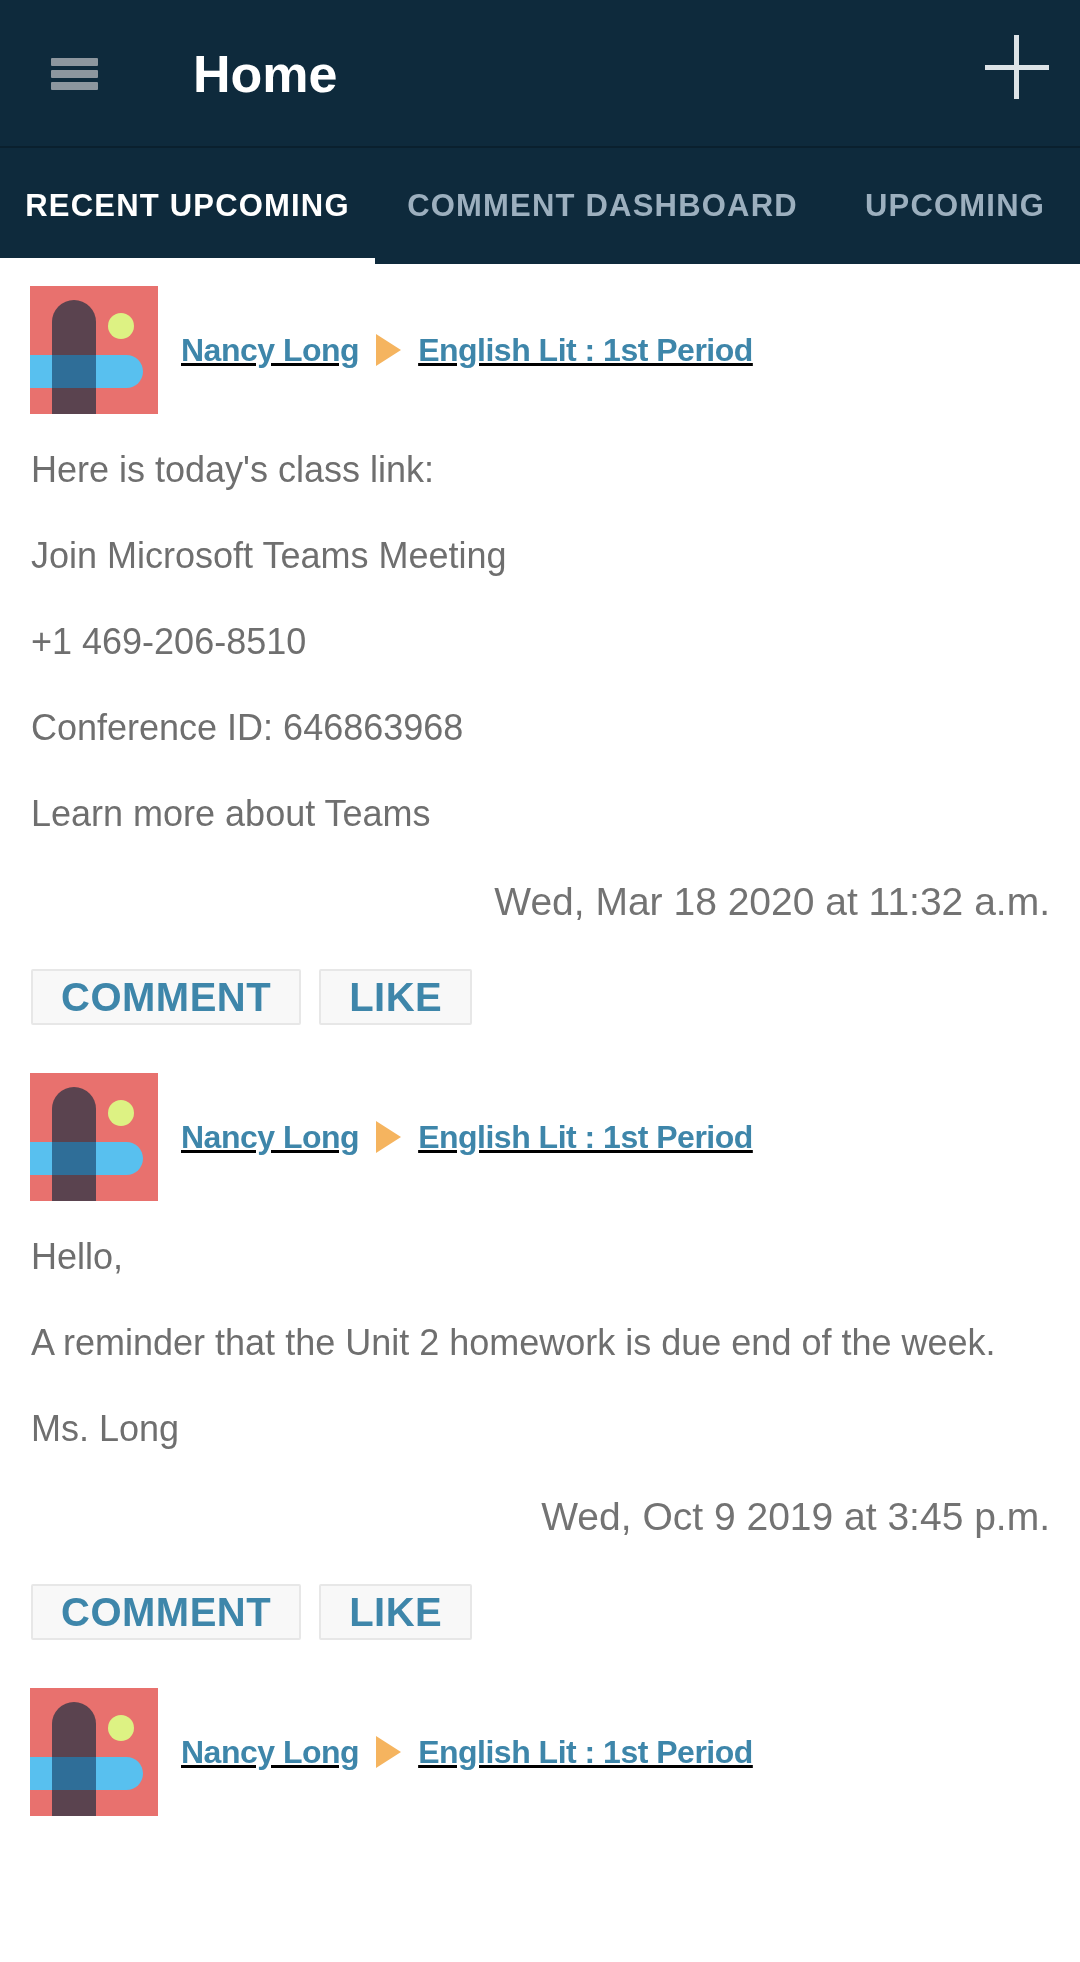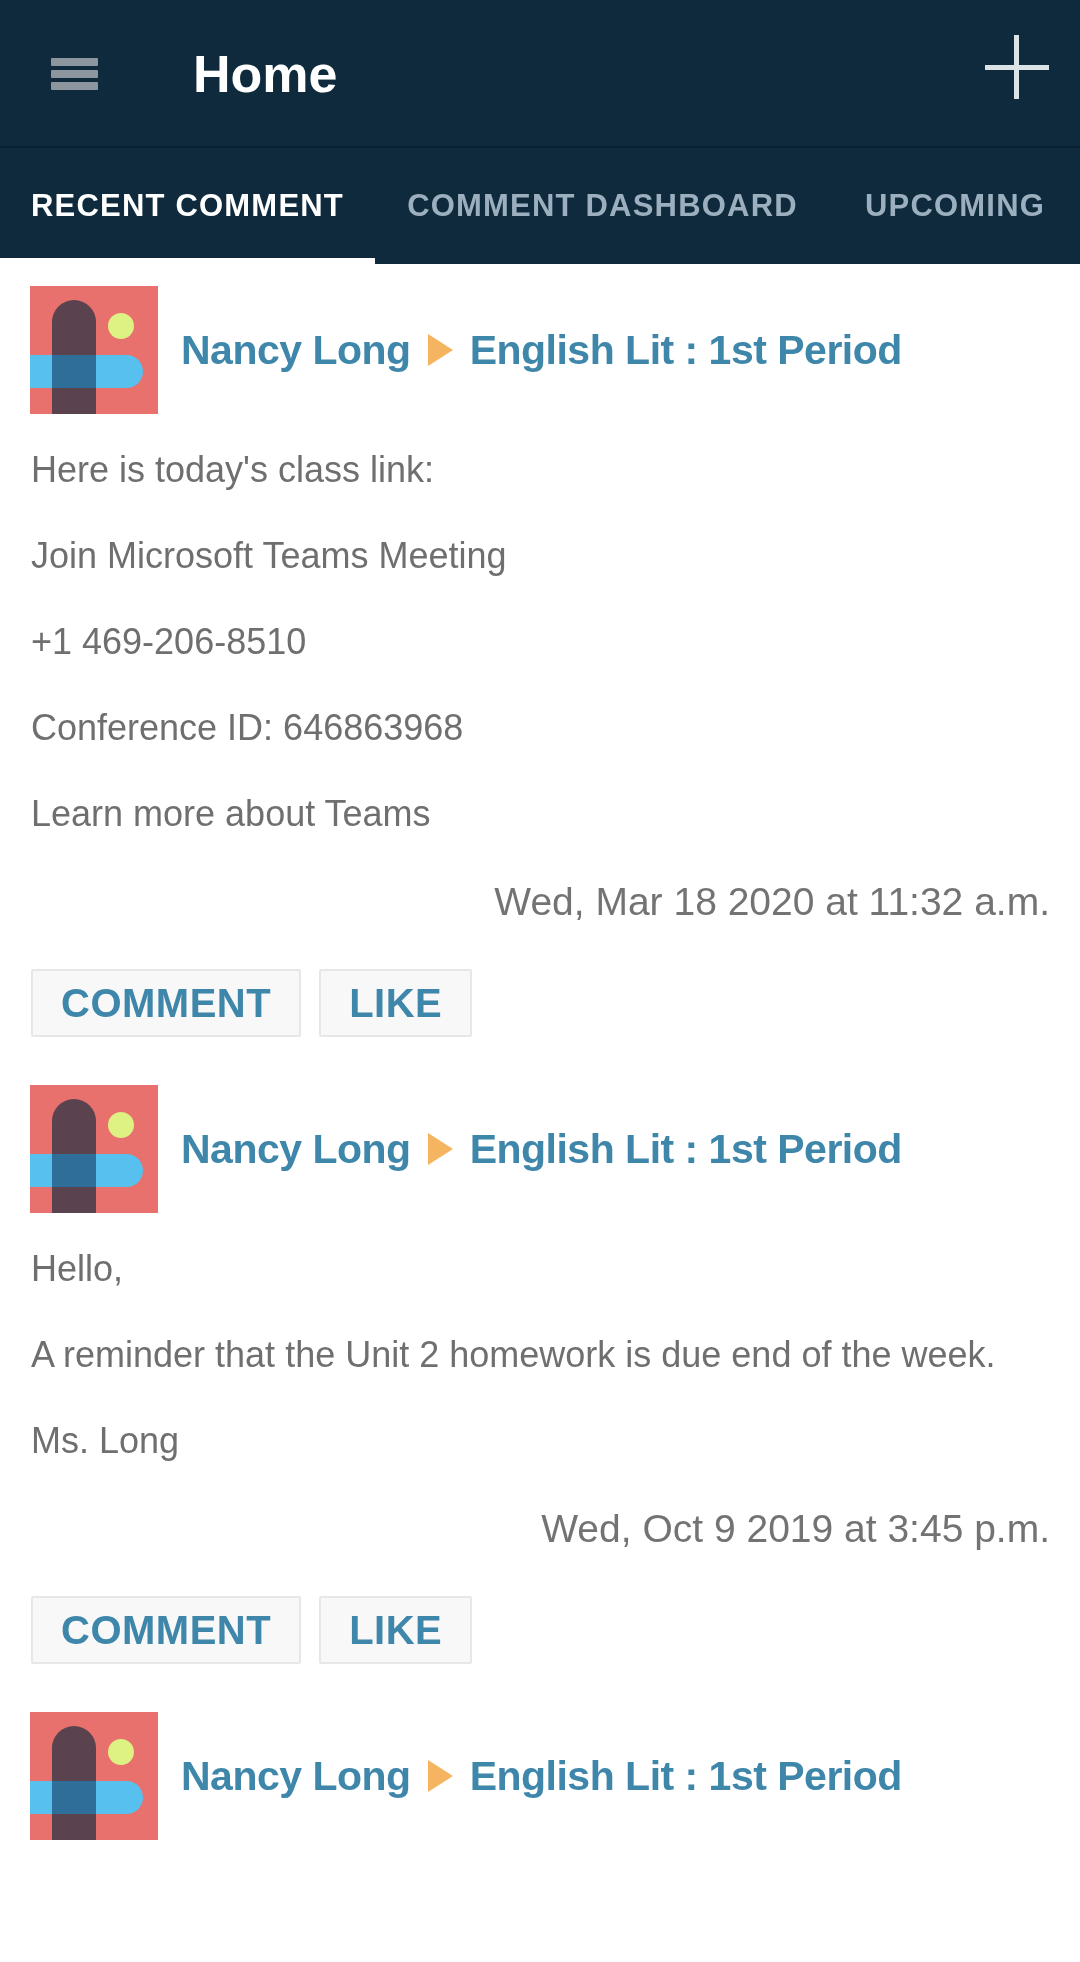--- a/index.html
+++ b/index.html
@@ -45,36 +45,36 @@
     margin-left:30px;display:flex;align-items:center;
   }
   .avatar{
     width:128px;height:128px;position:relative;overflow:hidden;flex:none;
     background:#e8716e;
   }
   .avatar .pill{position:absolute;left:22px;top:14px;width:44px;height:130px;background:#5a434f;border-radius:22px 22px 0 0;}
   .avatar .sun{position:absolute;left:78px;top:27px;width:26px;height:26px;border-radius:50%;background:#ddf283;}
   .avatar .river{position:absolute;left:-12px;top:69px;width:125px;height:33px;background:#58c0ef;border-radius:0 17px 17px 0;}
   .avatar .overlap{position:absolute;left:22px;top:69px;width:44px;height:33px;background:#2f6e98;}
-  .byline{margin-left:23px;font-size:41px;font-weight:bold;letter-spacing:-0.5px;display:flex;align-items:center;white-space:nowrap;}
+  .byline{margin-left:23px;font-size:32px;font-weight:bold;letter-spacing:-0.5px;display:flex;align-items:center;white-space:nowrap;text-decoration:underline;}
   .byline a{color:#3e86aa;text-decoration:none;cursor:pointer;}
   .arrow{
     display:inline-block;width:0;height:0;margin:0 17px;
     border-left:25px solid #f5b45f;border-top:16px solid transparent;border-bottom:16px solid transparent;
   }
   .post-body{margin:38px 30px 0 31px;}
   .post-body p{
     margin:0 0 50px 0;font-size:36px;line-height:36px;color:#6f6f6f;letter-spacing:0;
   }
   .timestamp{
     margin:0 30px 0 31px;font-size:39px;line-height:39px;color:#737373;text-align:right;
   }
   .actions{margin:48px 0 0 31px;display:flex;gap:18px;}
   .action-btn{
-    height:68px;padding:0 28px;background:#f8f8f8;border:2px solid #e7e7e7;border-radius:2px;
+    height:56px;padding:0 28px;background:#f8f8f8;border:2px solid #e7e7e7;border-radius:2px;
     font-family:"Liberation Sans", sans-serif;
     font-size:40px;font-weight:bold;color:#3e86aa;letter-spacing:0.5px;cursor:pointer;
     display:flex;align-items:center;justify-content:center;
   }
   .post{margin-bottom:48px;}
   .post.last{margin-bottom:0;}
 </style>
 </head>
 <body>
 
@@ -87,21 +87,21 @@
         <span></span>
     </div>
     <div class="appbar-title">Home</div>
     <div class="plus-btn">
       <span class="h"></span>
         <span class="v"></span>
     </div>
   </header>
 
   <nav class="tabs">
-    <div class="tab t0 active">RECENT COMMENT</div>
+    <div class="tab t0 active">RECENT UPCOMING</div>
     <div class="tab t1">COMMENT DASHBOARD</div>
     <div class="tab t2">UPCOMING</div>
   </nav>
 
   <main class="feed">
 
     <section class="post">
       <div class="post-header">
         <div class="avatar">
           <span class="river"></span>

